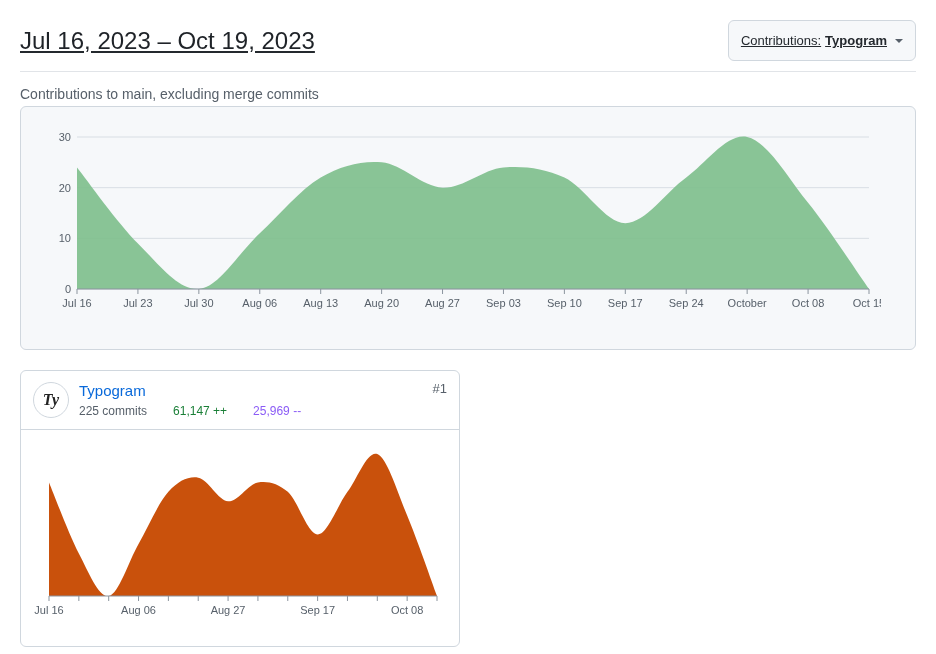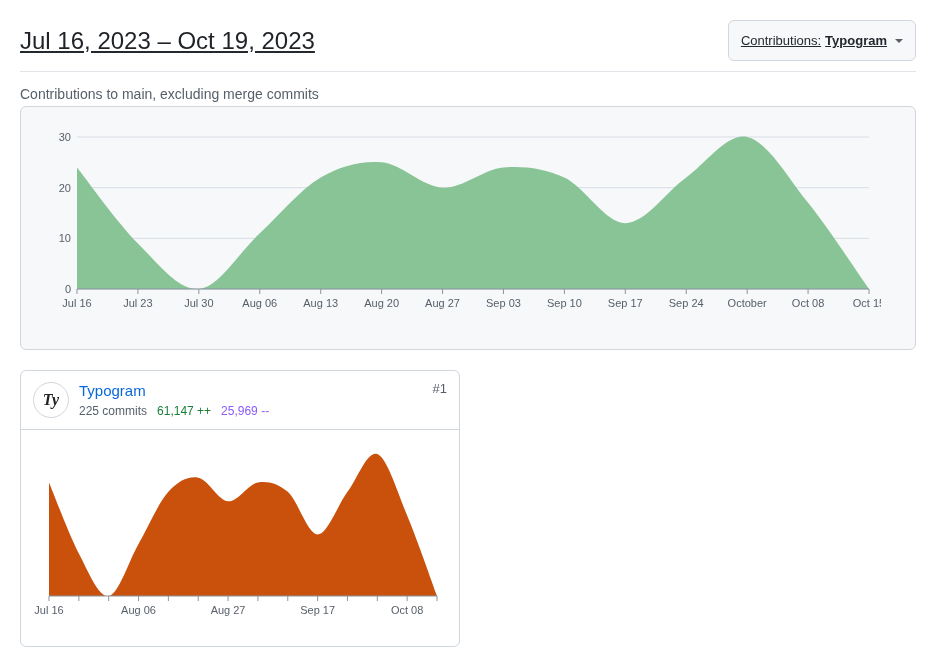--- a/index.html
+++ b/index.html
@@ -87,21 +87,21 @@
   .contrib-name {
     color: #0969da;
     font-size: 15px;
     font-weight: 400;
     text-decoration: none;
   }
   .contrib-stats {
     font-size: 12px;
     color: #57606a;
     display:flex;
-    gap: 10px;
+    gap: 26px;
     margin-top:2px;
   }
   .stat-add { color: #1a7f37; }
   .stat-del { color: #8b5cf6; }
   .rank {
     color: #57606a;
     font-size: 13px;
     align-self: flex-start;
   }
   .contrib-body { padding: 14px 8px 18px 8px; }

